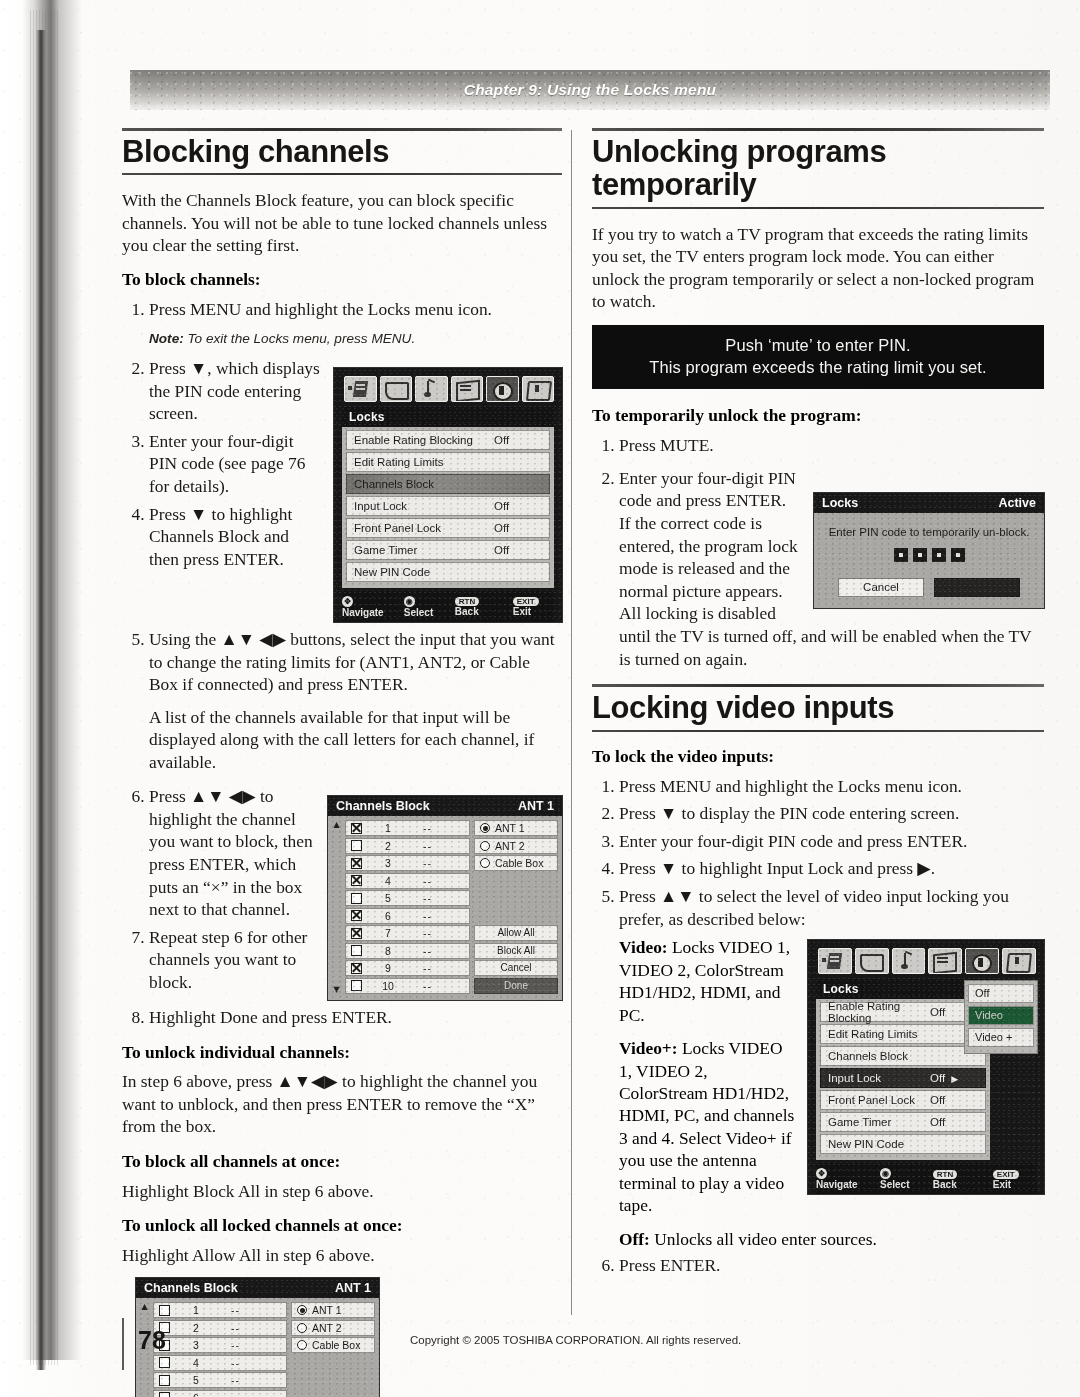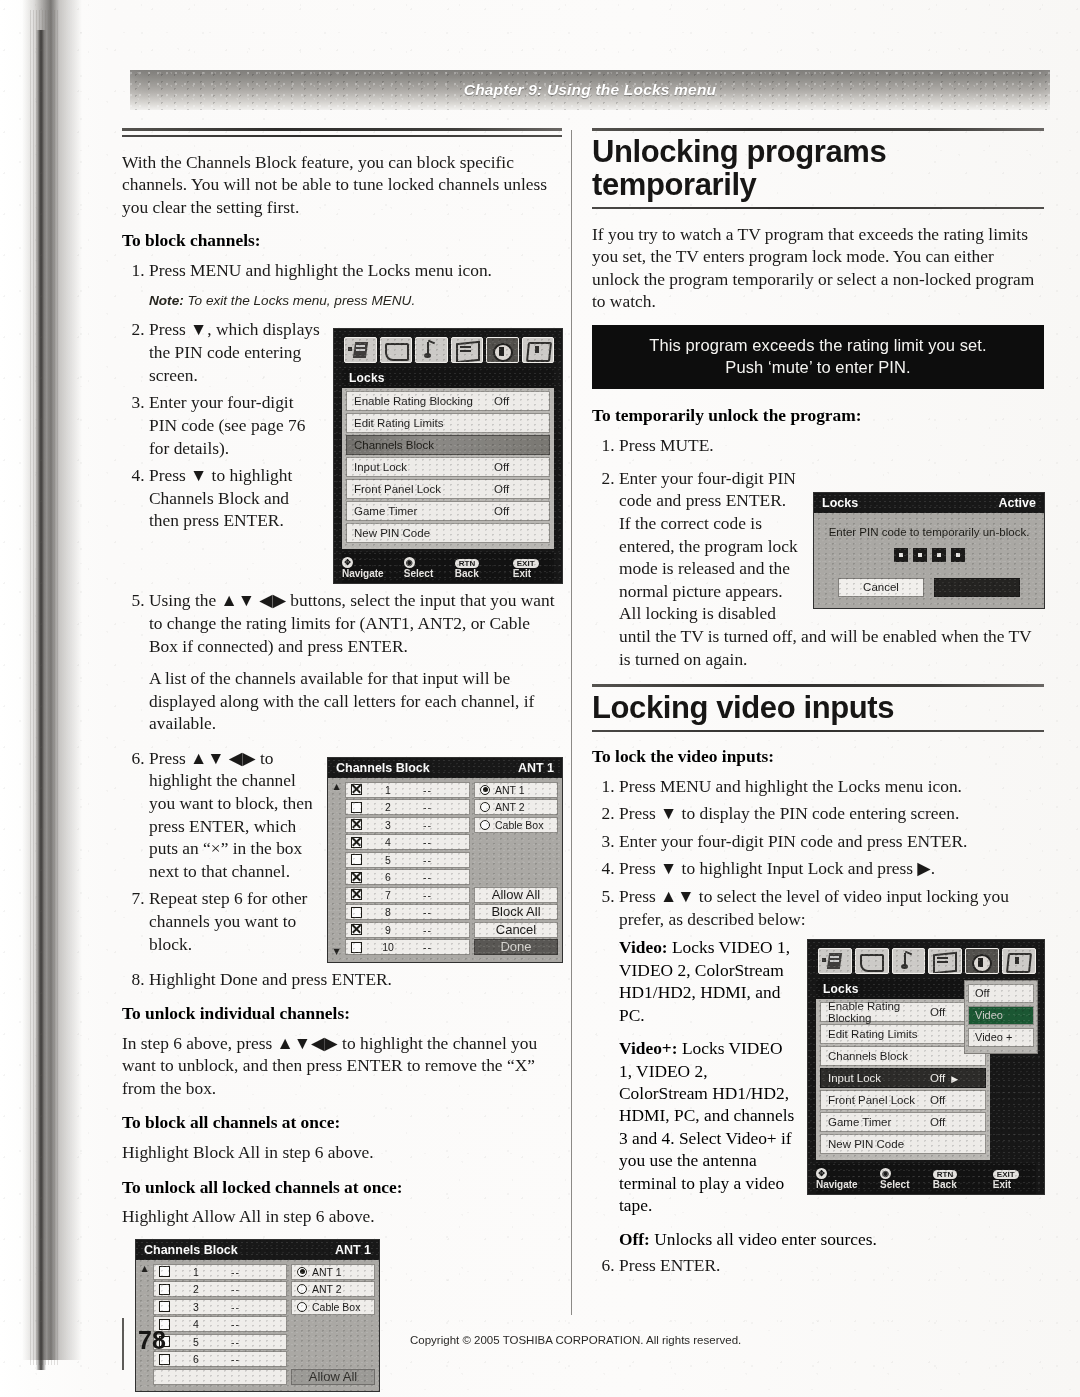--- a/index.html
+++ b/index.html
@@ -220,21 +220,21 @@
     height:14px;display:flex;align-items:center;padding-left:5px;margin-bottom:1.5px;
   }
   .radio .rd{
     width:8px;height:8px;border-radius:50%;border:1.4px solid #15140f;background:#fff;
     margin-right:5px;position:relative;flex:0 0 auto;
   }
   .radio .rd.on:after{content:"";position:absolute;left:1.5px;top:1.5px;width:5px;height:5px;
     border-radius:50%;background:#15140f;}
   .cb-gap{flex:1;min-height:22px;}
   .btn{
-    background:#f1efec;border:1px solid #8b8985;font-size:13px;color:#131211;
+    background:#f1efec;border:1px solid #8b8985;font-size:10px;color:#131211;
     height:14px;line-height:14px;text-align:center;margin-bottom:1.5px;
   }
   .btn.hl{background:#55534f;color:#d8d6d2;border-color:#3a3835;}
   .btn.hl2{background:#9a9894;color:#2a2925;border-color:#6d6b67;}
 
   
   .pind{background:#a9a7a3;}
   .pind-body{padding:12px 10px 11px 10px;text-align:center;}
   .pind-msg{font-size:11.5px;color:#15140f;line-height:1.25;margin-bottom:9px;}
   .pind-dots{display:flex;justify-content:center;gap:5px;margin-bottom:16px;}
@@ -280,20 +280,21 @@
   <div class="runhead">
     <span>Chapter 9: Using the Locks menu</span>
   </div>
 
   <div class="coldiv"></div>
 
   <div class="col colL">
 
     <div class="h1wrap">
       <div class="rule-t"></div>
+      <h1>Blocking channels</h1>
       <div class="rule-b"></div>
     </div>
 
     <p>With the Channels Block feature, you can block specific channels. You will not be able to tune locked channels unless you clear the setting first.</p>
 
     <div class="bh">To block channels:</div>
 
     <ol start="1">
       <li>Press MENU and highlight the Locks menu icon.</li>
     </ol>
@@ -563,22 +564,22 @@
 
     <div class="h1wrap">
       <div class="rule-t"></div>
       <h1>Unlocking programs temporarily</h1>
       <div class="rule-b"></div>
     </div>
 
     <p>If you try to watch a TV program that exceeds the rating limits you set, the TV enters program lock mode. You can either unlock the program temporarily or select a non-locked program to watch.</p>
 
     <div class="tvmsg">
+      <div>Push ‘mute’ to enter PIN.</div>
       <div>This program exceeds the rating limit you set.</div>
-      <div>Push ‘mute’ to enter PIN.</div>
     </div>
 
     <div class="bh">To temporarily unlock the program:</div>
     <ol start="1">
       <li>Press MUTE.</li>
     </ol>
 
     <div class="fl-r" style="width:230px;margin-top:26px;">
       <div class="osd osd-grain pind">
         <div class="cb-title">

